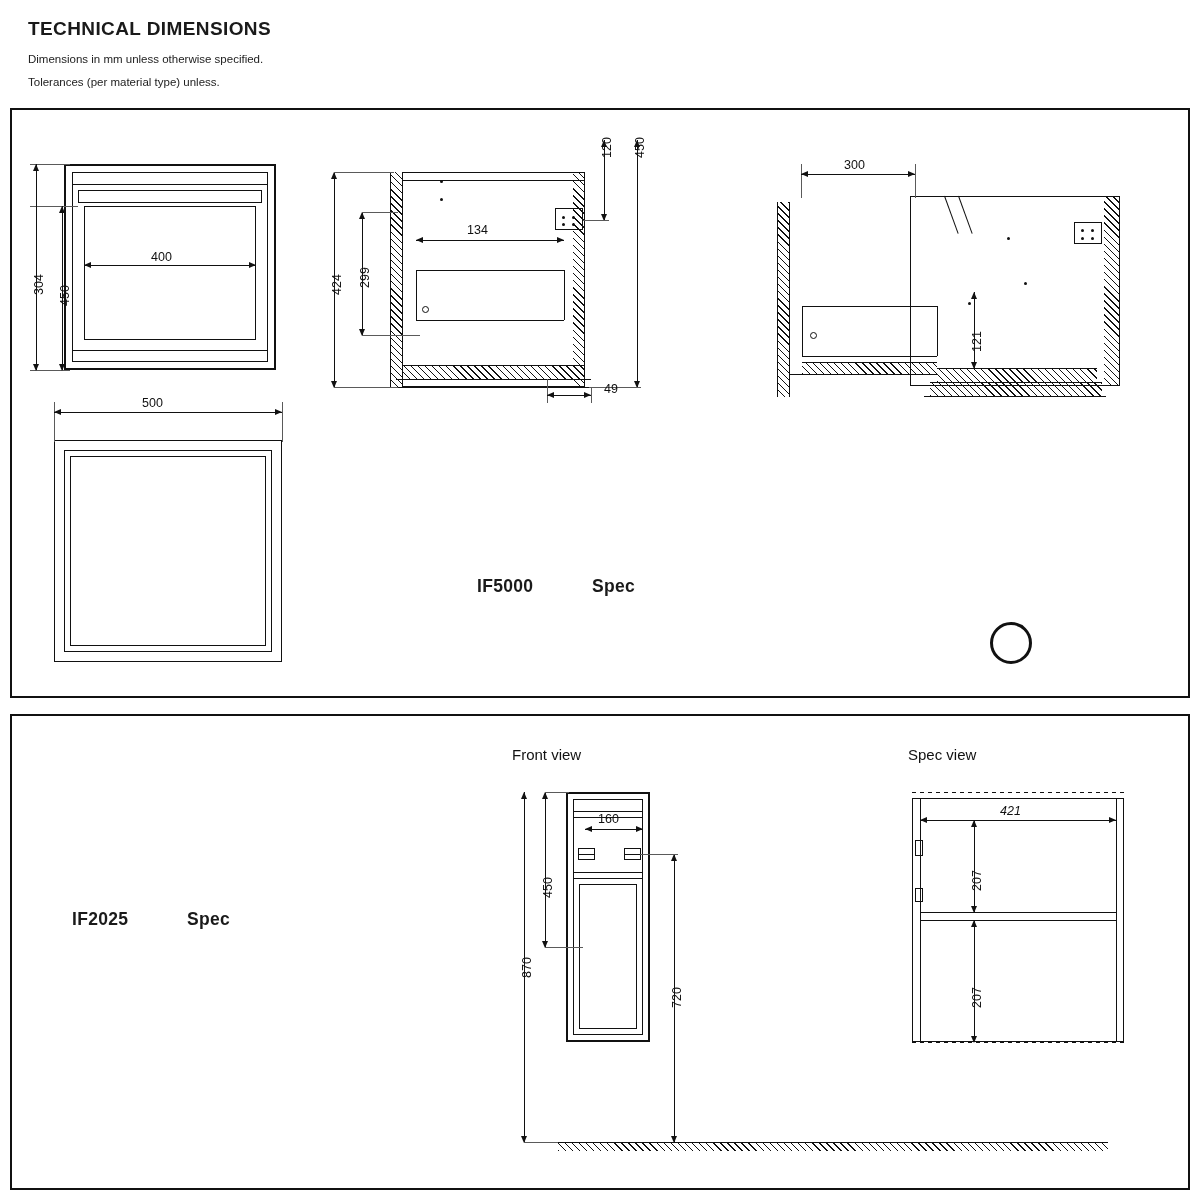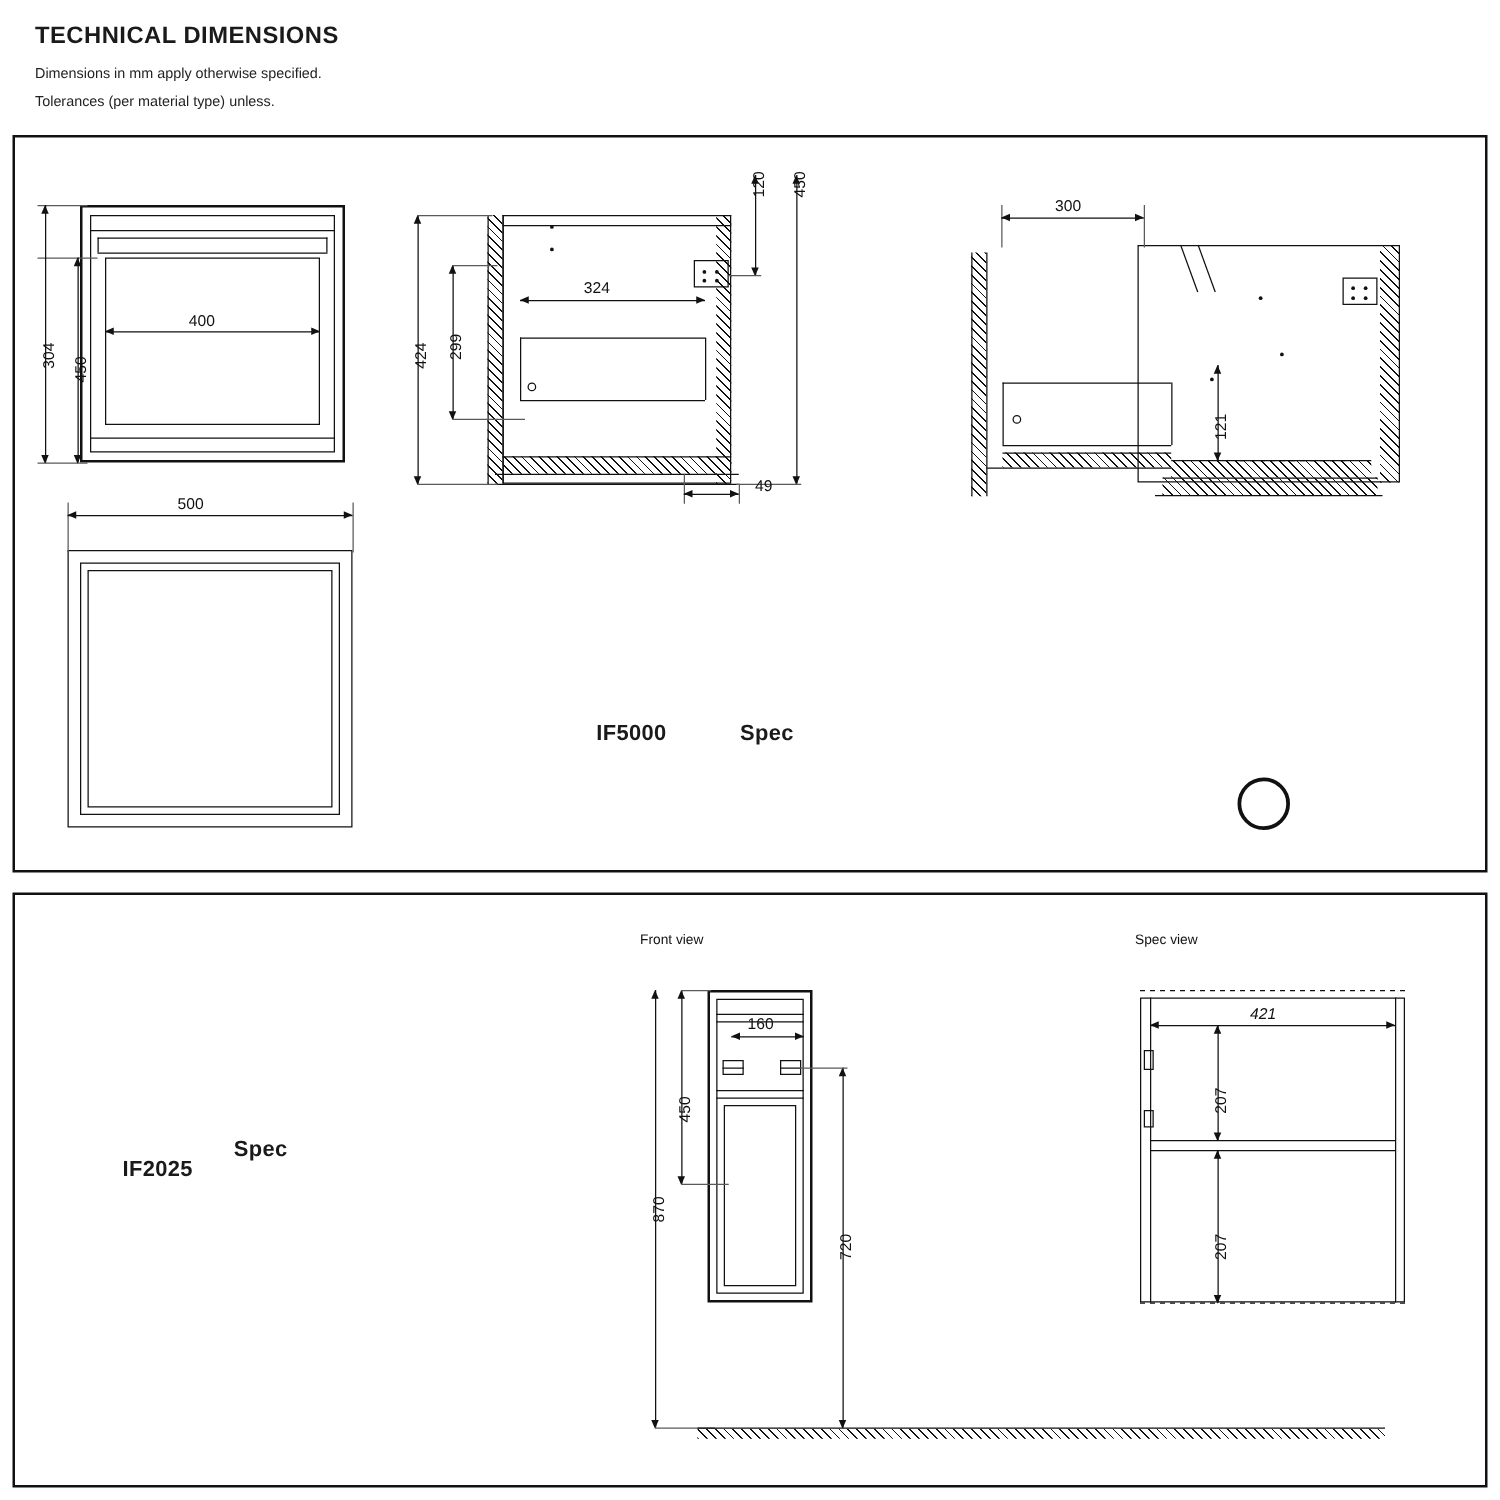--- a/index.html
+++ b/index.html
@@ -58,21 +58,21 @@
   .lt { background: #5a5a5a; }
   .dim-txt {
     position: absolute; font-size: 12.5px; color: #111;
     font-family: "Liberation Sans", sans-serif; white-space: nowrap;
   }
   .dim-txt.rot { transform-origin: 0 0; transform: rotate(-90deg); }
   .spec-label {
     position: absolute; font-size: 17.5px; font-weight: bold;
     letter-spacing: .3px;
   }
-  .view-label { position: absolute; font-size: 11px; color: #111; }
+  .view-label { position: absolute; font-size: 15px; color: #111; }
   .box-outline { position: absolute; border: 1px solid #111; }
   .box-outline2 { position: absolute; border: 2px solid #111; }
   .hatch {
     position: absolute;
     background-image: repeating-linear-gradient(45deg,#111 0 1px,transparent 1px 5px);
   }
   .dot { position: absolute; width: 3px; height: 3px; background:#111; border-radius:50%; }
   .circ-o { position: absolute; border: 1px solid #111; border-radius: 50%; }
   .ring {
     position: absolute; width: 42px; height: 42px;
@@ -94,21 +94,21 @@
   .arrow-r { border-top:3px solid transparent; border-bottom:3px solid transparent; border-left:7px solid #111; }
   .arrow-u { border-left:3px solid transparent; border-right:3px solid transparent; border-bottom:7px solid #111; }
   .arrow-d { border-left:3px solid transparent; border-right:3px solid transparent; border-top:7px solid #111; }
 </style>
 </head>
 <body>
 
 <div id="page">
 
   <div class="hdr-title">TECHNICAL DIMENSIONS</div>
-  <div class="hdr-sub1">Dimensions in mm apply otherwise specified.</div>
+  <div class="hdr-sub1">Dimensions in mm unless otherwise specified.</div>
   <div class="hdr-sub2">Tolerances (per material type) unless.</div>
 
   <div class="panel" id="panel-top">
 
     <div>
 
       <div class="box-outline2" style="left:52px; top:54px; width:212px; height:206px;"></div>
       <div class="box-outline" style="left:60px; top:62px; width:196px; height:190px;"></div>
 
       <div class="ln h" style="left:60px; top:74px; width:196px;"></div>
@@ -195,21 +195,21 @@
       <div class="ln v" style="left:350px; top:102px; height:123px;"></div>
       <div class="arrow-u" style="left:347px; top:102px;"></div>
       <div class="arrow-d" style="left:347px; top:219px;"></div>
       <div class="dim-txt rot" style="left:346px; top:178px;">299</div>
       <div class="ln h lt" style="left:350px; top:102px; width:36px;"></div>
       <div class="ln h lt" style="left:350px; top:225px; width:58px;"></div>
 
       <div class="ln h" style="left:404px; top:130px; width:148px;"></div>
       <div class="arrow-l" style="left:404px; top:127px;"></div>
       <div class="arrow-r" style="left:545px; top:127px;"></div>
-      <div class="dim-txt" style="left:455px; top:113px;">324</div>
+      <div class="dim-txt" style="left:455px; top:113px;">134</div>
 
       <div class="ln v" style="left:592px; top:30px; height:80px;"></div>
       <div class="arrow-u" style="left:589px; top:30px;"></div>
       <div class="arrow-d" style="left:589px; top:104px;"></div>
       <div class="dim-txt rot" style="left:588px; top:48px;">120</div>
       <div class="ln h lt" style="left:571px; top:110px; width:26px;"></div>
 
       <div class="ln v" style="left:625px; top:30px; height:247px;"></div>
       <div class="arrow-u" style="left:622px; top:30px;"></div>
       <div class="arrow-d" style="left:622px; top:271px;"></div>
@@ -278,21 +278,21 @@
     <div class="spec-label" style="left:465px; top:466px;">IF5000</div>
     <div class="spec-label" style="left:580px; top:466px;">Spec</div>
     <div class="ring" style="left:978px; top:512px;"></div>
   </div>
 
   <div class="panel" id="panel-bottom">
 
     <div class="view-label" style="left:500px; top:30px;">Front view</div>
     <div class="view-label" style="left:896px; top:30px;">Spec view</div>
 
-    <div class="spec-label" style="left:60px; top:209px;margin-left:26px;">IF2025</div>
+    <div class="spec-label" style="left:60px; top:193px;">IF2025</div>
     <div class="spec-label" style="left:175px; top:193px;">Spec</div>
 
     <div>
       <div class="box-outline2" style="left:554px; top:76px; width:84px; height:250px;"></div>
       <div class="box-outline" style="left:561px; top:83px; width:70px; height:236px;"></div>
 
       <div class="ln h" style="left:561px; top:95px; width:70px;"></div>
       <div class="ln h" style="left:561px; top:101px; width:70px;"></div>
 
       <div class="box-outline" style="left:566px; top:132px; width:17px; height:12px;"></div>

